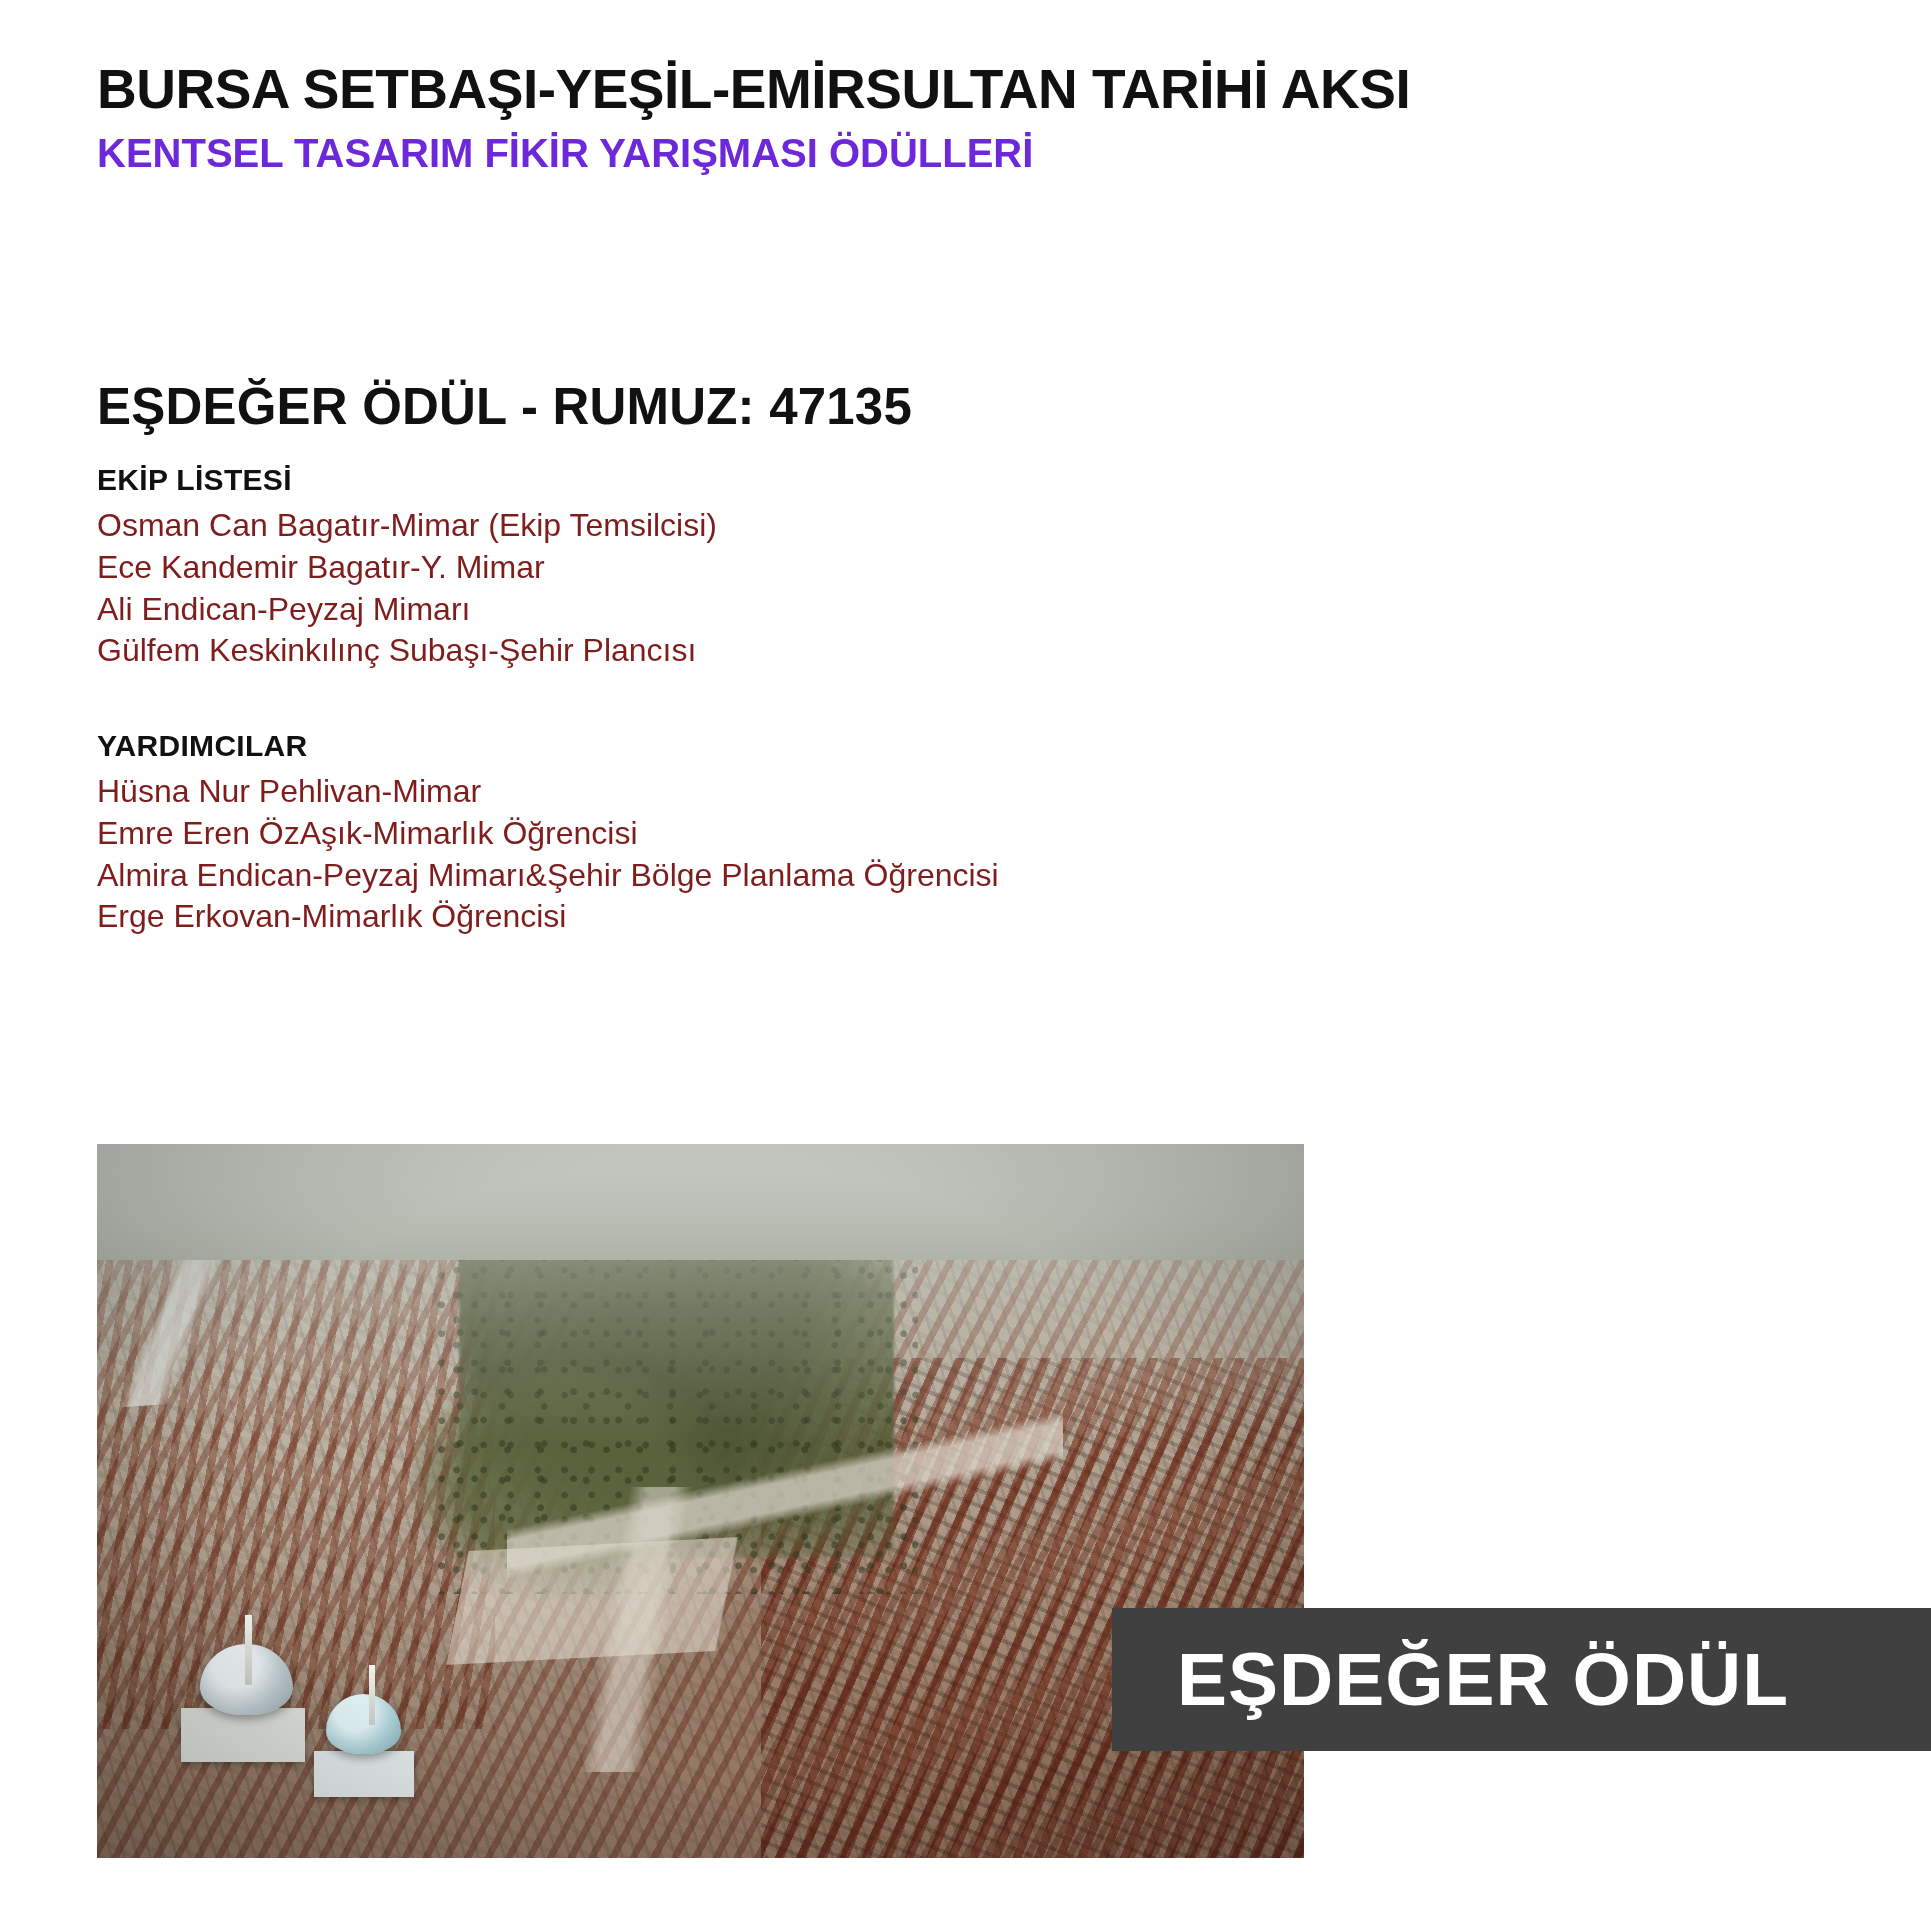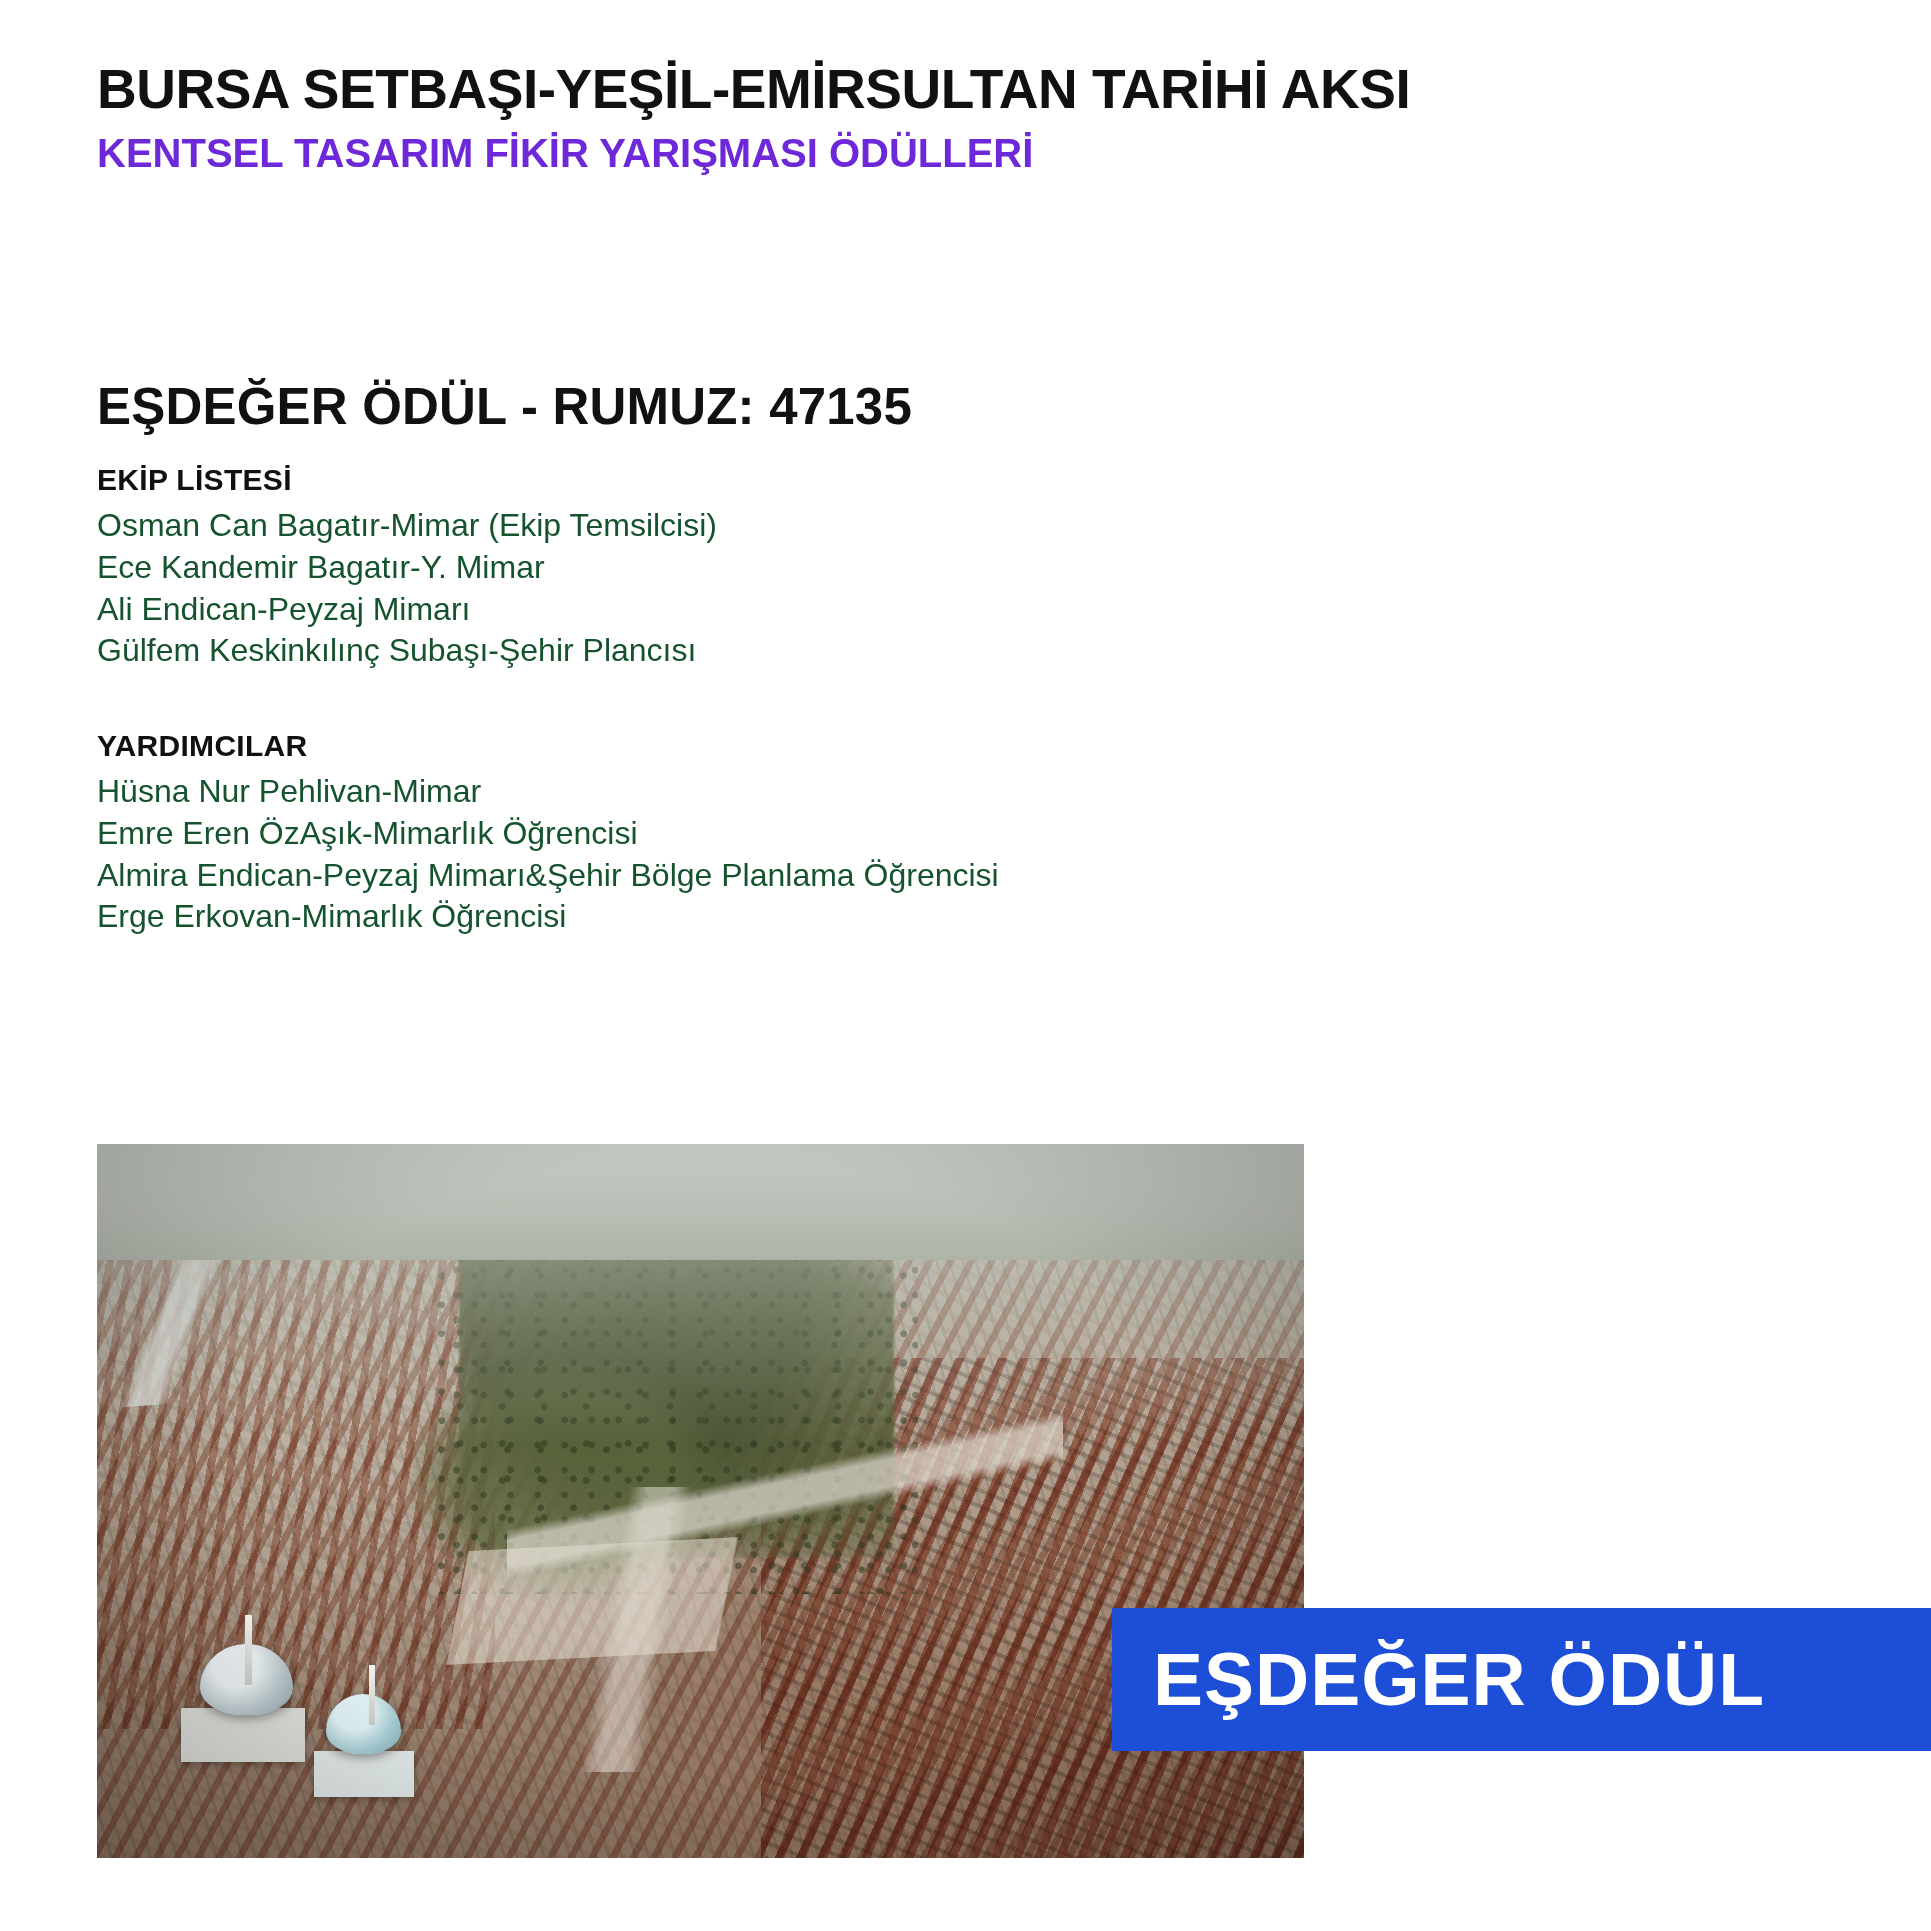--- a/index.html
+++ b/index.html
@@ -68,21 +68,21 @@
   .section-heading {
     font-size: 30px;
     font-weight: bold;
     letter-spacing: 0.3px;
     margin-bottom: 7.7px;
     color: #111111;
   }
   .person {
     font-size: 32px;
     line-height: 1.31;
-    color: #14532d;
+    color: #7f1d1d;
     font-weight: normal;
   }
 
   
   .render-wrap {
     position: absolute;
     left: 97px;
     top: 1144px;
     width: 1207px;
     height: 714px;
@@ -231,25 +231,25 @@
     pointer-events: none;
   }
 
   
   .award-banner {
     position: absolute;
     left: 1112px;
     top: 1608px;
     width: 819px;
     height: 143px;
-    background: #1d4ed8;
+    background: #404040;
     display: flex;
     align-items: center;
     justify-content: flex-start;
-    padding-left: 41px;
+    padding-left: 65px;
     box-sizing: border-box;
   }
   .award-banner-text {
     color: #ffffff;
     font-size: 75px;
     font-weight: bold;
     letter-spacing: 1px;
     line-height: 1;
     white-space: nowrap;
   }

